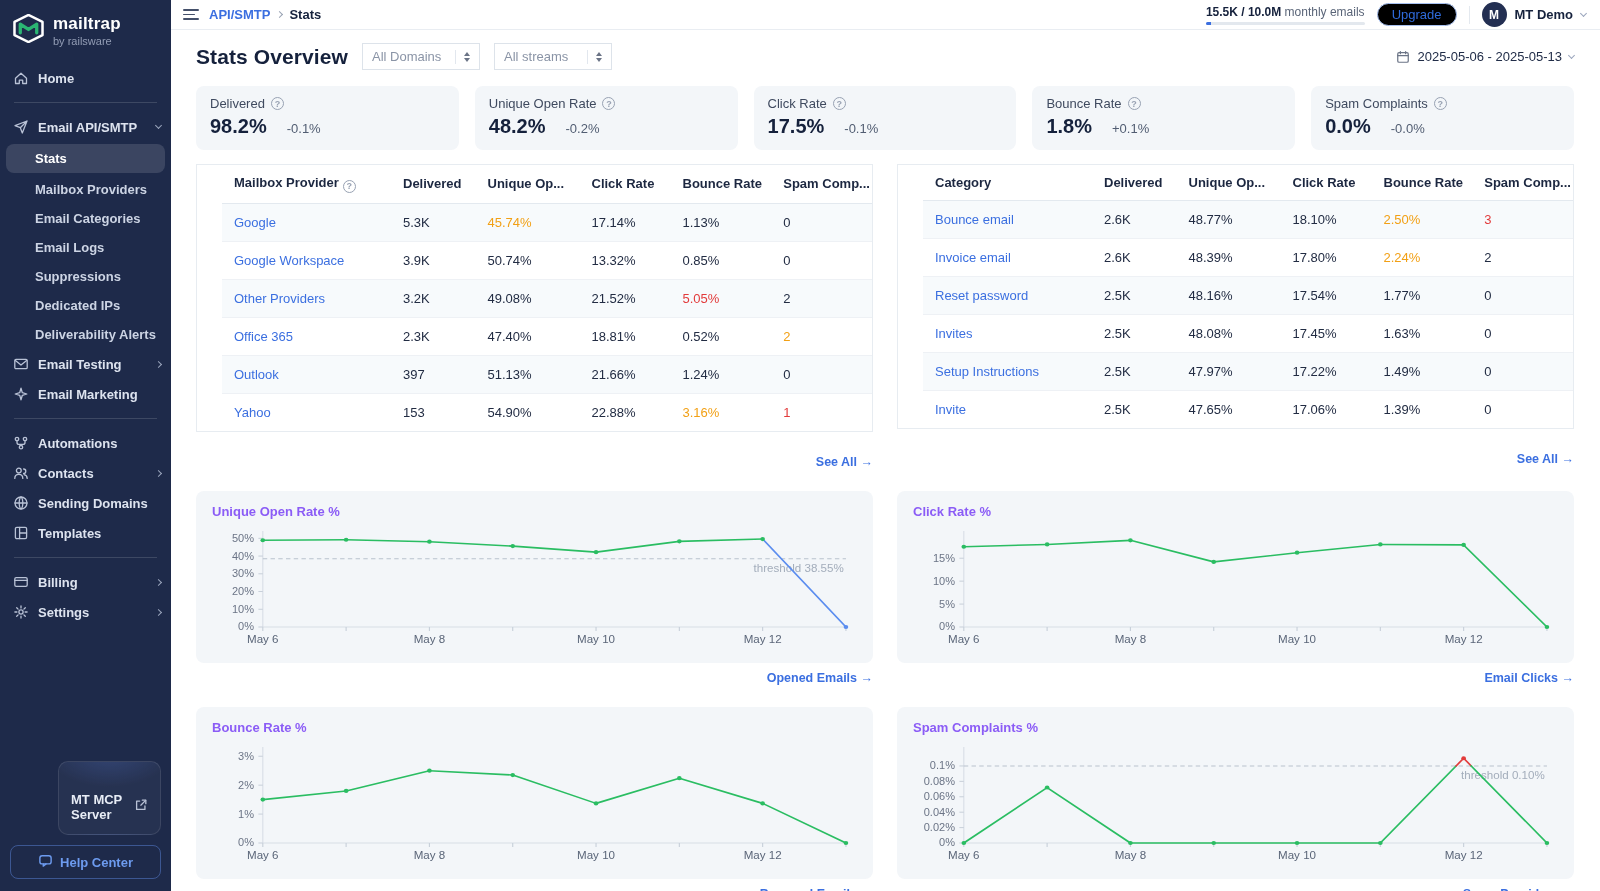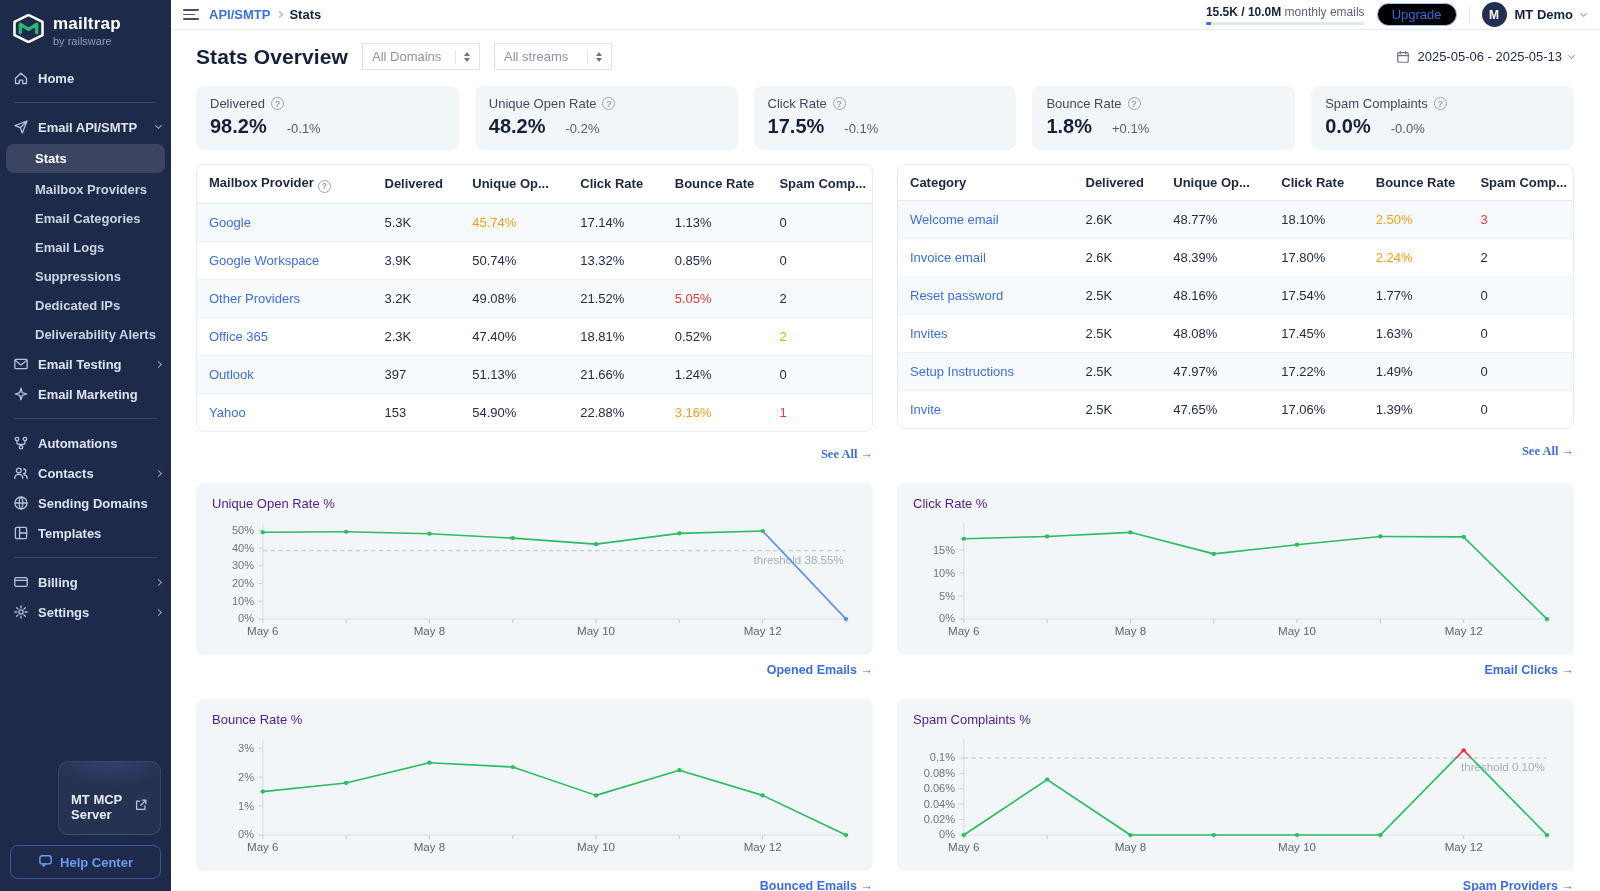--- a/index.html
+++ b/index.html
@@ -63,37 +63,37 @@
   .kpi-row { display:flex; gap:16px; margin-top:16px; }
   .kpi { flex:1; background:#f3f6f9; border-radius:8px; padding:10px 14px 12px; }
   .kpi .lab { font-size:13px; color:#3f4a5f; display:flex; align-items:center; gap:6px; }
   .kpi .vals { display:flex; align-items:baseline; gap:20px; margin-top:4px; }
   .kpi .val { font-size:20px; font-weight:800; color:#15213c; }
   .kpi .delta { font-size:13px; color:#515d72; }
   .qmark { width:13px; height:13px; border:1.2px solid #98a2b3; border-radius:50%; color:#98a2b3; font-size:9px; font-weight:700; display:inline-flex; align-items:center; justify-content:center; cursor:pointer; }
 
   .tables-row, .charts-row { display:grid; grid-template-columns:1fr 1fr; gap:24px; }
   .tables-row { margin-top:14px; }
-  .panel { border:1px solid #e7ecf1; border-radius:8px; background:#fff; overflow:hidden; }
+  .panel { border:1px solid #e7ecf1; border-radius:0; background:#fff; overflow:hidden;padding-left:25px; }
   table { width:100%; border-collapse:collapse; table-layout:fixed; }
   th { text-align:left; font-size:13px; font-weight:700; color:#1c2740; padding:10px 12px; border-bottom:1px solid #e3e9ef; white-space:nowrap; overflow:hidden; }
   th .qmark { vertical-align:-2px; margin-left:4px; }
   td { font-size:13px; color:#222c43; padding:11px 12px; white-space:nowrap; overflow:hidden; }
   tbody tr:nth-child(odd) { background:#f7fafc; }
   tbody tr { border-bottom:1px solid #eef1f5; }
   tbody tr:last-child { border-bottom:none; }
   td.name a { color:#3b6fe0; text-decoration:none; cursor:pointer; }
   td .warn { color:#f2a015; }
   td .danger { color:#e23b3b; }
-  .see-all { text-align:right; margin-top:12px;font-family:Liberation Serif, serif; }
+  .see-all { text-align:right; margin-top:20px; }
   .see-all a, .chart-link a { color:#3b6fe0; font-size:12.5px; text-decoration:none; font-weight:600; cursor:pointer; }
 
   .charts-row { margin-top:21px; }
   .chart-card { background:#f3f6f9; border-radius:8px; padding:13px 16px 8px; }
-  .chart-card .ct { font-size:13px; font-weight:400; color:#4c1d95; margin-bottom:6px; }
+  .chart-card .ct { font-size:13px; font-weight:700; color:#8b5cf6; margin-bottom:6px; }
   .chart-link { text-align:right; margin-top:5px; }
   svg text { font-family:"Liberation Sans","DejaVu Sans",sans-serif; }
 </style>
 </head>
 <body>
 
 <aside class="sidebar">
   <div class="logo-row">
     <span>
       <svg width="33" height="29" viewBox="0 0 34 30">
@@ -454,21 +454,21 @@
                   <th><span>Category</span></th>
                   <th><span>Delivered</span></th>
                   <th><span>Unique Op...</span></th>
                   <th><span>Click Rate</span></th>
                   <th><span>Bounce Rate</span></th>
                   <th><span>Spam Comp...</span></th>
                 </tr>
               </thead>
               <tbody>
                 <tr>
-                  <td class="name"><a>Welcome email</a></td>
+                  <td class="name"><a>Bounce email</a></td>
                   <td><span>2.6K</span></td>
                   <td><span>48.77%</span></td>
                   <td><span>18.10%</span></td>
                   <td><span class="warn">2.50%</span></td>
                   <td><span class="danger">3</span></td>
                 </tr>
                 <tr>
                   <td class="name"><a>Invoice email</a></td>
                   <td><span>2.6K</span></td>
                   <td><span>48.39%</span></td>

